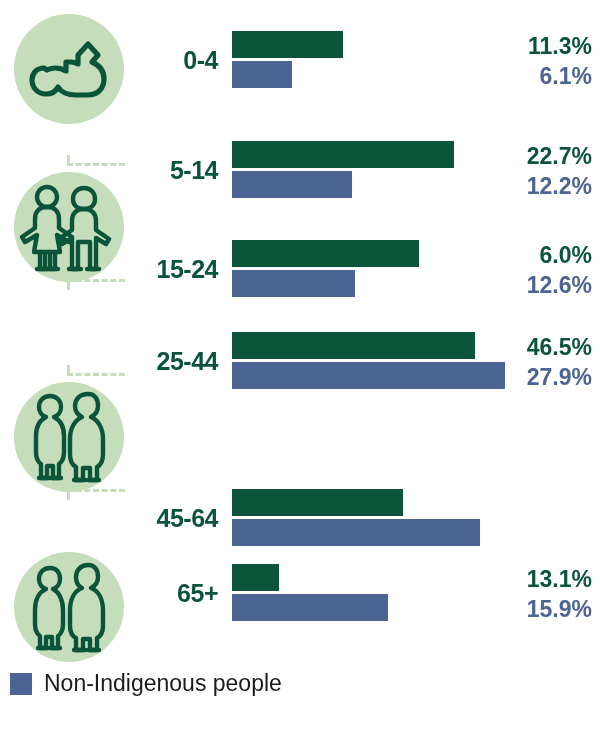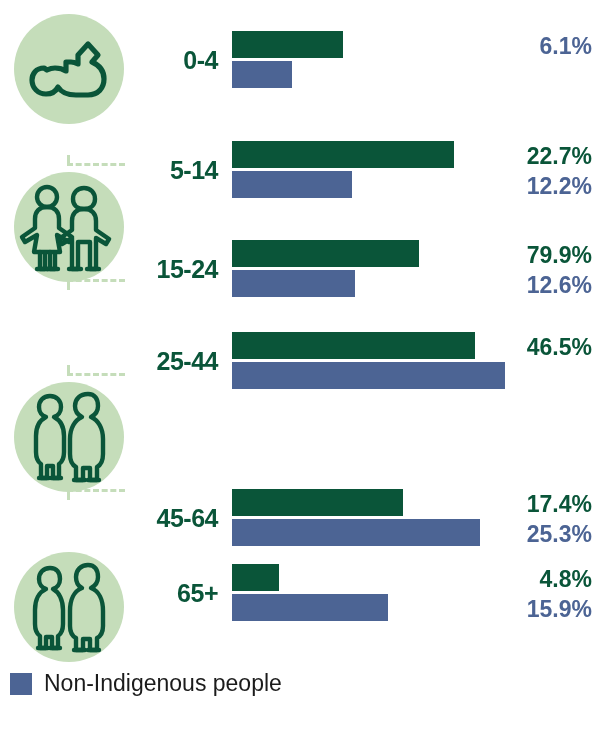--- a/index.html
+++ b/index.html
@@ -261,20 +261,21 @@
   <div class="connector-tick" style="left:67px; top:489px; height:11px;"></div>
   <div class="connector" style="left:67px; top:489px; width:58px;"></div>
 
   <div class="row" style="top:31px;">
     <div class="age-label">0-4</div>
     <div class="bars">
       <div class="bar bar-indigenous" style="width: 110.74px;"></div>
       <div class="bar bar-non-indigenous" style="width: 59.78px;"></div>
     </div>
     <div class="values">
+      <div class="value value-indigenous">11.3%</div>
       <div class="value value-non-indigenous">6.1%</div>
     </div>
   </div>
 
   <div class="row" style="top:141px;">
     <div class="age-label">5-14</div>
     <div class="bars">
       <div class="bar bar-indigenous" style="width: 222.46px;"></div>
       <div class="bar bar-non-indigenous" style="width: 119.56px;"></div>
     </div>
@@ -284,56 +285,53 @@
     </div>
   </div>
 
   <div class="row" style="top:240px;">
     <div class="age-label">15-24</div>
     <div class="bars">
       <div class="bar bar-indigenous" style="width: 187.18px;"></div>
       <div class="bar bar-non-indigenous" style="width: 123.48px;"></div>
     </div>
     <div class="values">
-      <div class="value value-indigenous">79.9%</div>
+      <div class="value value-indigenous">6.0%</div>
       <div class="value value-non-indigenous">12.6%</div>
     </div>
   </div>
 
   <div class="row" style="top:332px;">
     <div class="age-label">25-44</div>
     <div class="bars">
       <div class="bar bar-indigenous" style="width: 243.04px;"></div>
       <div class="bar bar-non-indigenous" style="width: 273.42px;"></div>
     </div>
     <div class="values">
       <div class="value value-indigenous">46.5%</div>
+      <div class="value value-non-indigenous">27.9%</div>
     </div>
   </div>
 
   <div class="row" style="top:457px;margin-top:32px;">
     <div class="age-label">45-64</div>
     <div class="bars">
       <div class="bar bar-indigenous" style="width: 170.52px;"></div>
       <div class="bar bar-non-indigenous" style="width: 247.94px;"></div>
     </div>
-    <div class="values">
-      <div class="value value-indigenous">17.4%</div>
-      <div class="value value-non-indigenous">25.3%</div>
-    </div>
   </div>
 
   <div class="row" style="top:564px;">
     <div class="age-label">65+</div>
     <div class="bars">
       <div class="bar bar-indigenous" style="width: 47.04px;"></div>
       <div class="bar bar-non-indigenous" style="width: 155.82px;"></div>
     </div>
     <div class="values">
-      <div class="value value-indigenous">4.8%</div>
+      <div class="value value-indigenous">13.1%</div>
       <div class="value value-non-indigenous">15.9%</div>
     </div>
   </div>
 
   <div id="legend">
     <div class="legend-item">
       <span class="legend-swatch non-indigenous"></span>
       <span class="legend-text">Non-Indigenous people</span>
     </div>
   </div>

